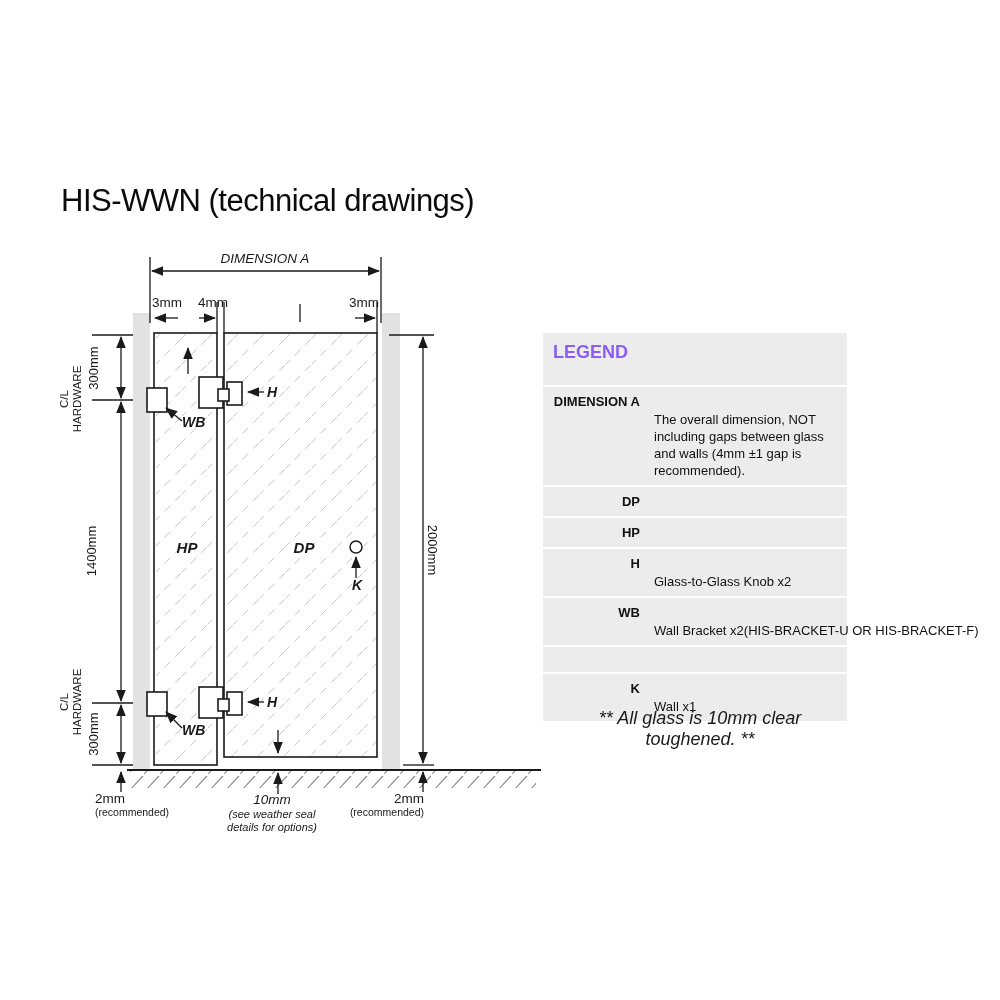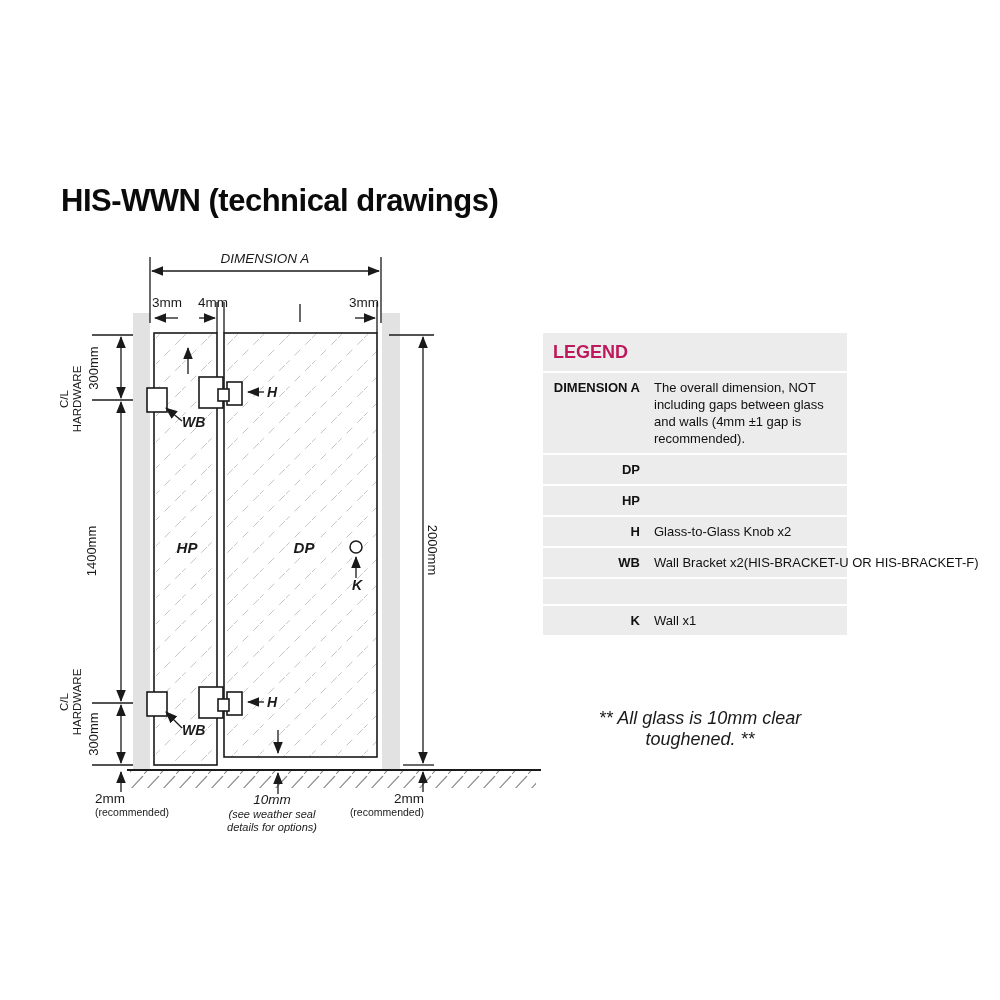--- a/index.html
+++ b/index.html
@@ -1,38 +1,38 @@
 <!DOCTYPE html>
 <html><head>
 <meta charset="utf-8">
 <style>
   html,body{margin:0;padding:0;background:#fff;}
   .page{position:relative;width:1000px;height:1000px;background:#ffffff;overflow:hidden;
         font-family:"Liberation Sans",sans-serif;color:#111;}
-  .page-title{position:absolute;left:61px;top:183px;margin:0;font-size:31px;font-weight:bold;
+  .page-title{position:absolute;left:61px;top:183px;margin:0;font-size:31px;font-weight:normal;
         letter-spacing:-0.5px;color:#0b0b0b;}
   svg.drawing{position:absolute;left:0;top:0;}
   svg .ln{stroke:#1a1a1a;stroke-width:1.3;fill:none;}
   svg .thick{stroke:#1a1a1a;stroke-width:2;fill:none;}
   svg .hw{fill:#ffffff;stroke:#1a1a1a;stroke-width:1.6;}
   svg text{fill:#1a1a1a;font-family:"Liberation Sans",sans-serif;}
   svg .dim{font-size:13.5px;}
   svg .dimsm{font-size:10.5px;}
   svg .dimit{font-size:13.5px;font-style:italic;}
   svg .dimitsm{font-size:11px;font-style:italic;}
   svg .rot{font-size:13px;}
   svg .rotsm{font-size:11.5px;}
   svg .callout{font-size:14px;font-weight:bold;font-style:italic;}
   svg .panelname{font-size:15px;font-weight:bold;font-style:italic;}
 
   .legend{position:absolute;left:543px;top:333px;width:304px;background:#ececec;}
-  .legend-title{font-size:18px;font-weight:bold;padding:9px 0 8px 10px;color:#be185d;}
+  .legend-title{font-size:18px;font-weight:bold;padding:9px 0 22px 10px;color:#8b5cf6;}
   .legend-row{display:flex;border-top:2px solid #ffffff;padding:6px 0 6px 0;}
   .legend-key{width:97px;text-align:right;font-weight:bold;font-size:13px;line-height:17px;flex:none;}
-  .legend-desc{margin-left:14px;font-size:13px;line-height:17px;width:192px;}
+  .legend-desc{margin-left:14px;font-size:13px;line-height:17px;width:192px;margin-top:18px;}
   .legend-row.nowrap .legend-desc{white-space:nowrap;width:auto;overflow:visible;}
   .legend-row.empty{height:13px;}
   .footnote{position:absolute;left:560px;top:708px;width:280px;text-align:center;
         font-style:italic;font-size:18px;color:#1a1a1a;}
 </style>
 </head>
 <body>
 
 <div class="page">
 

